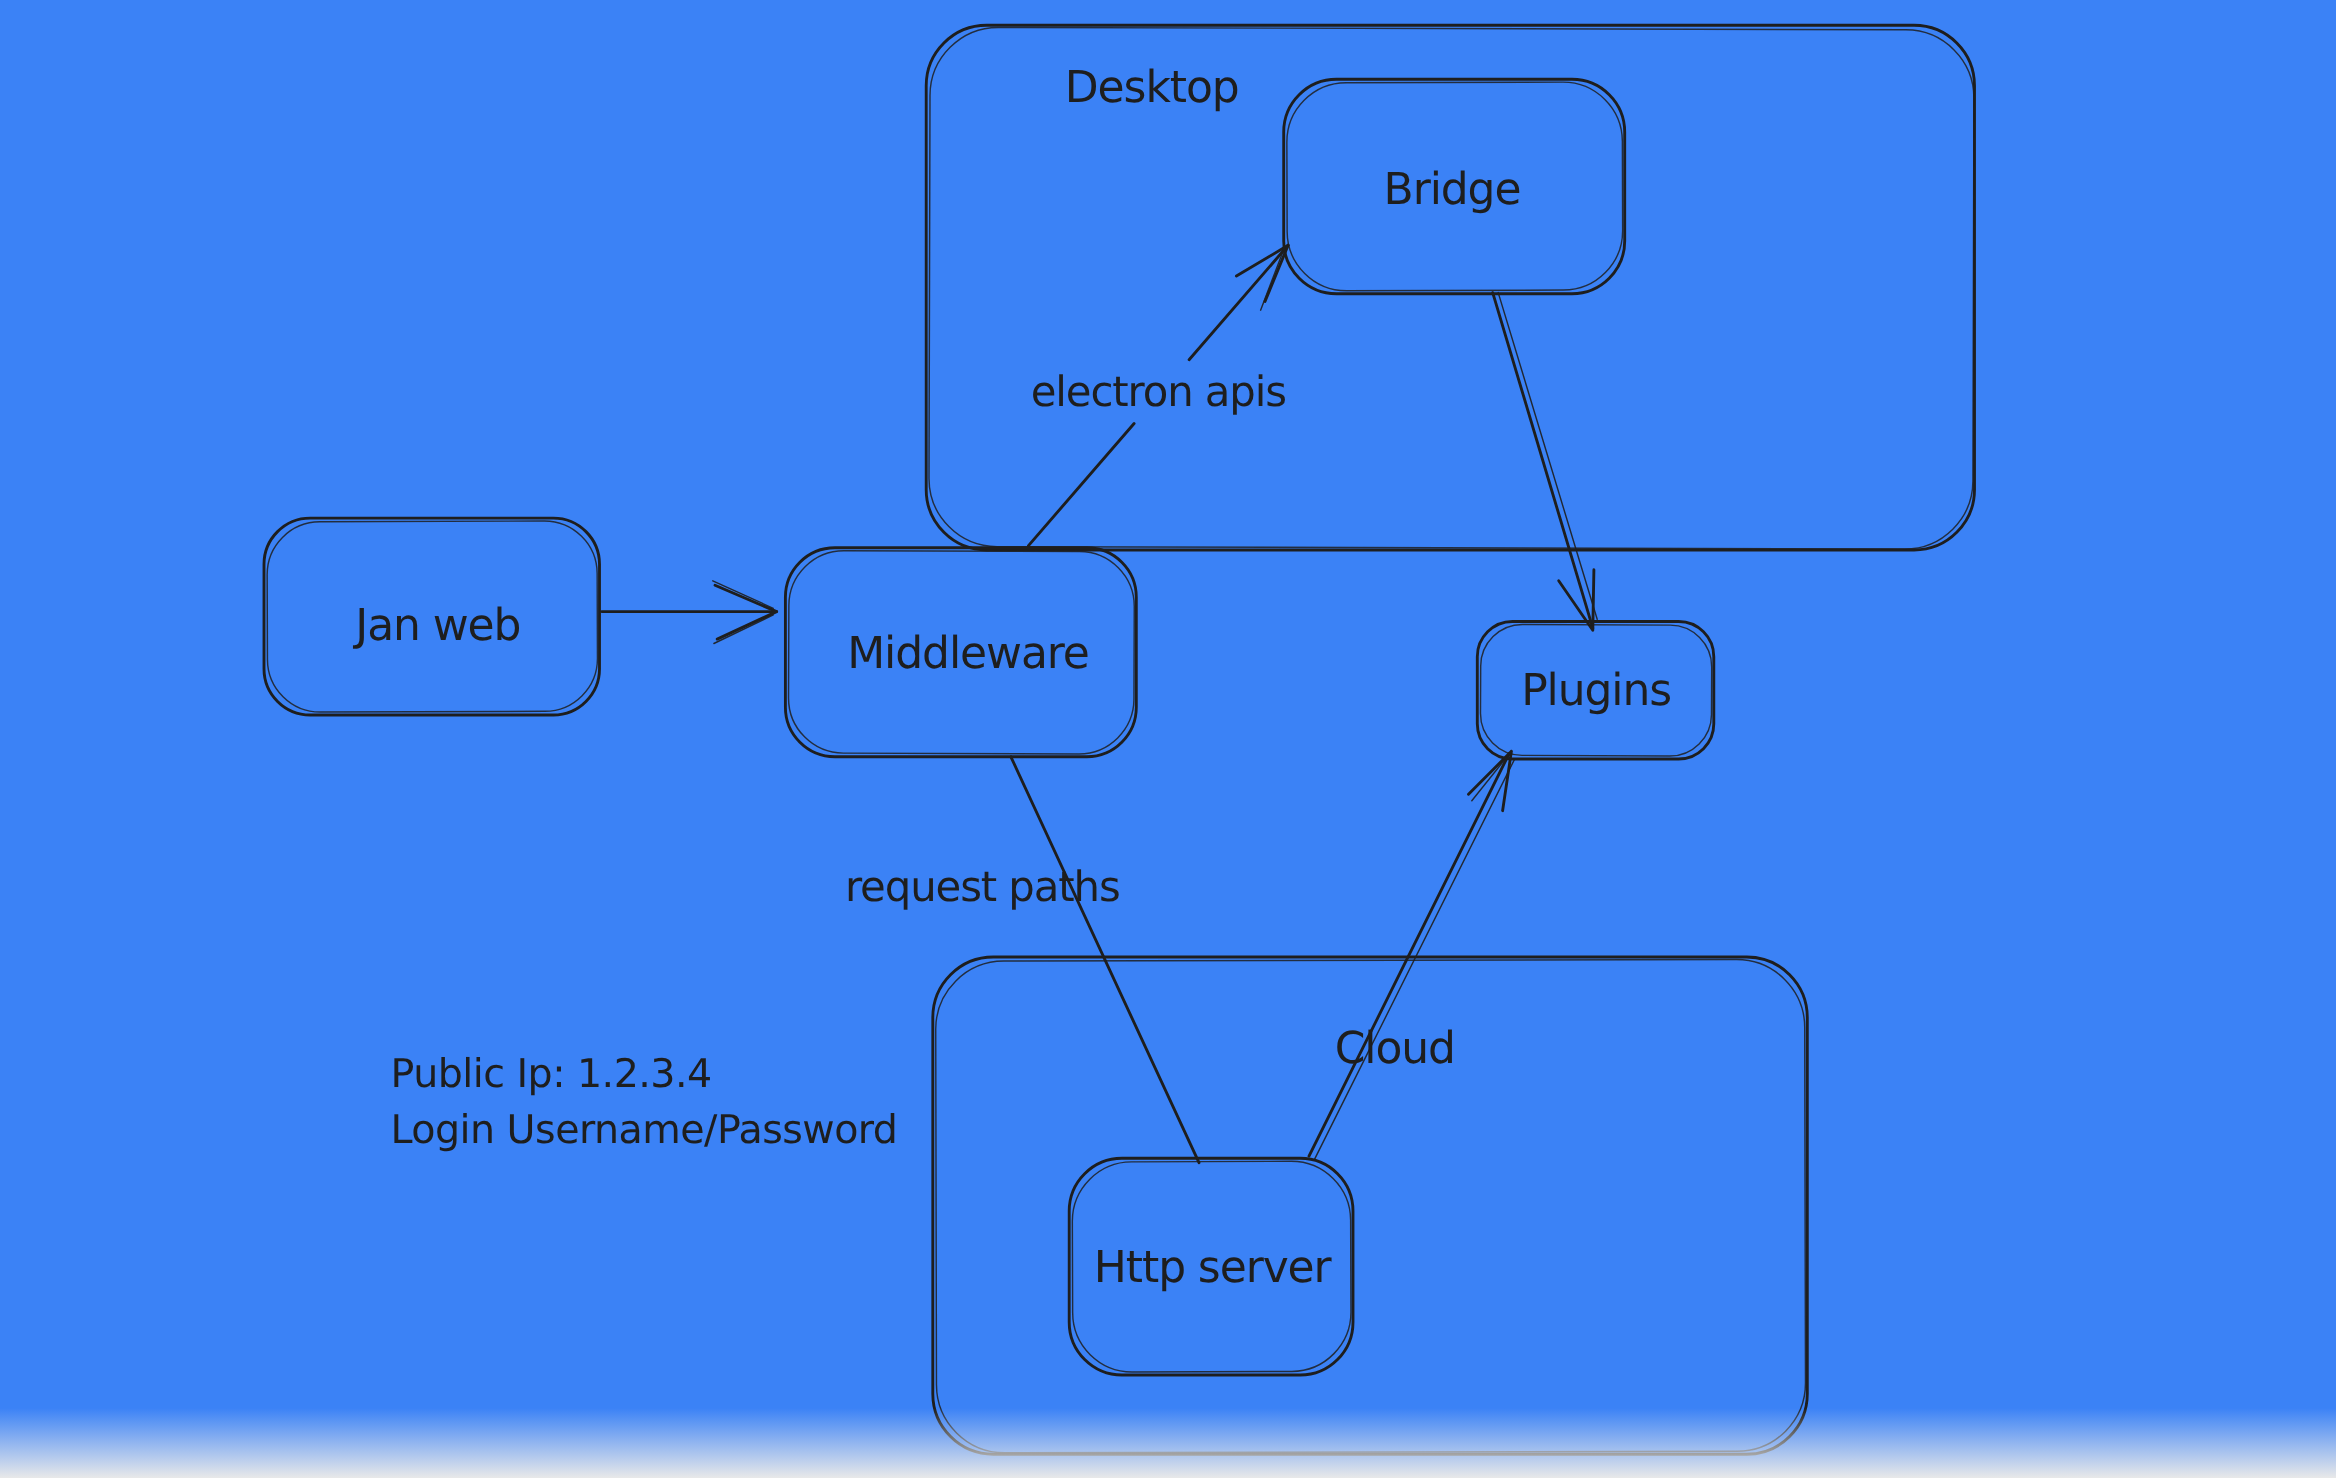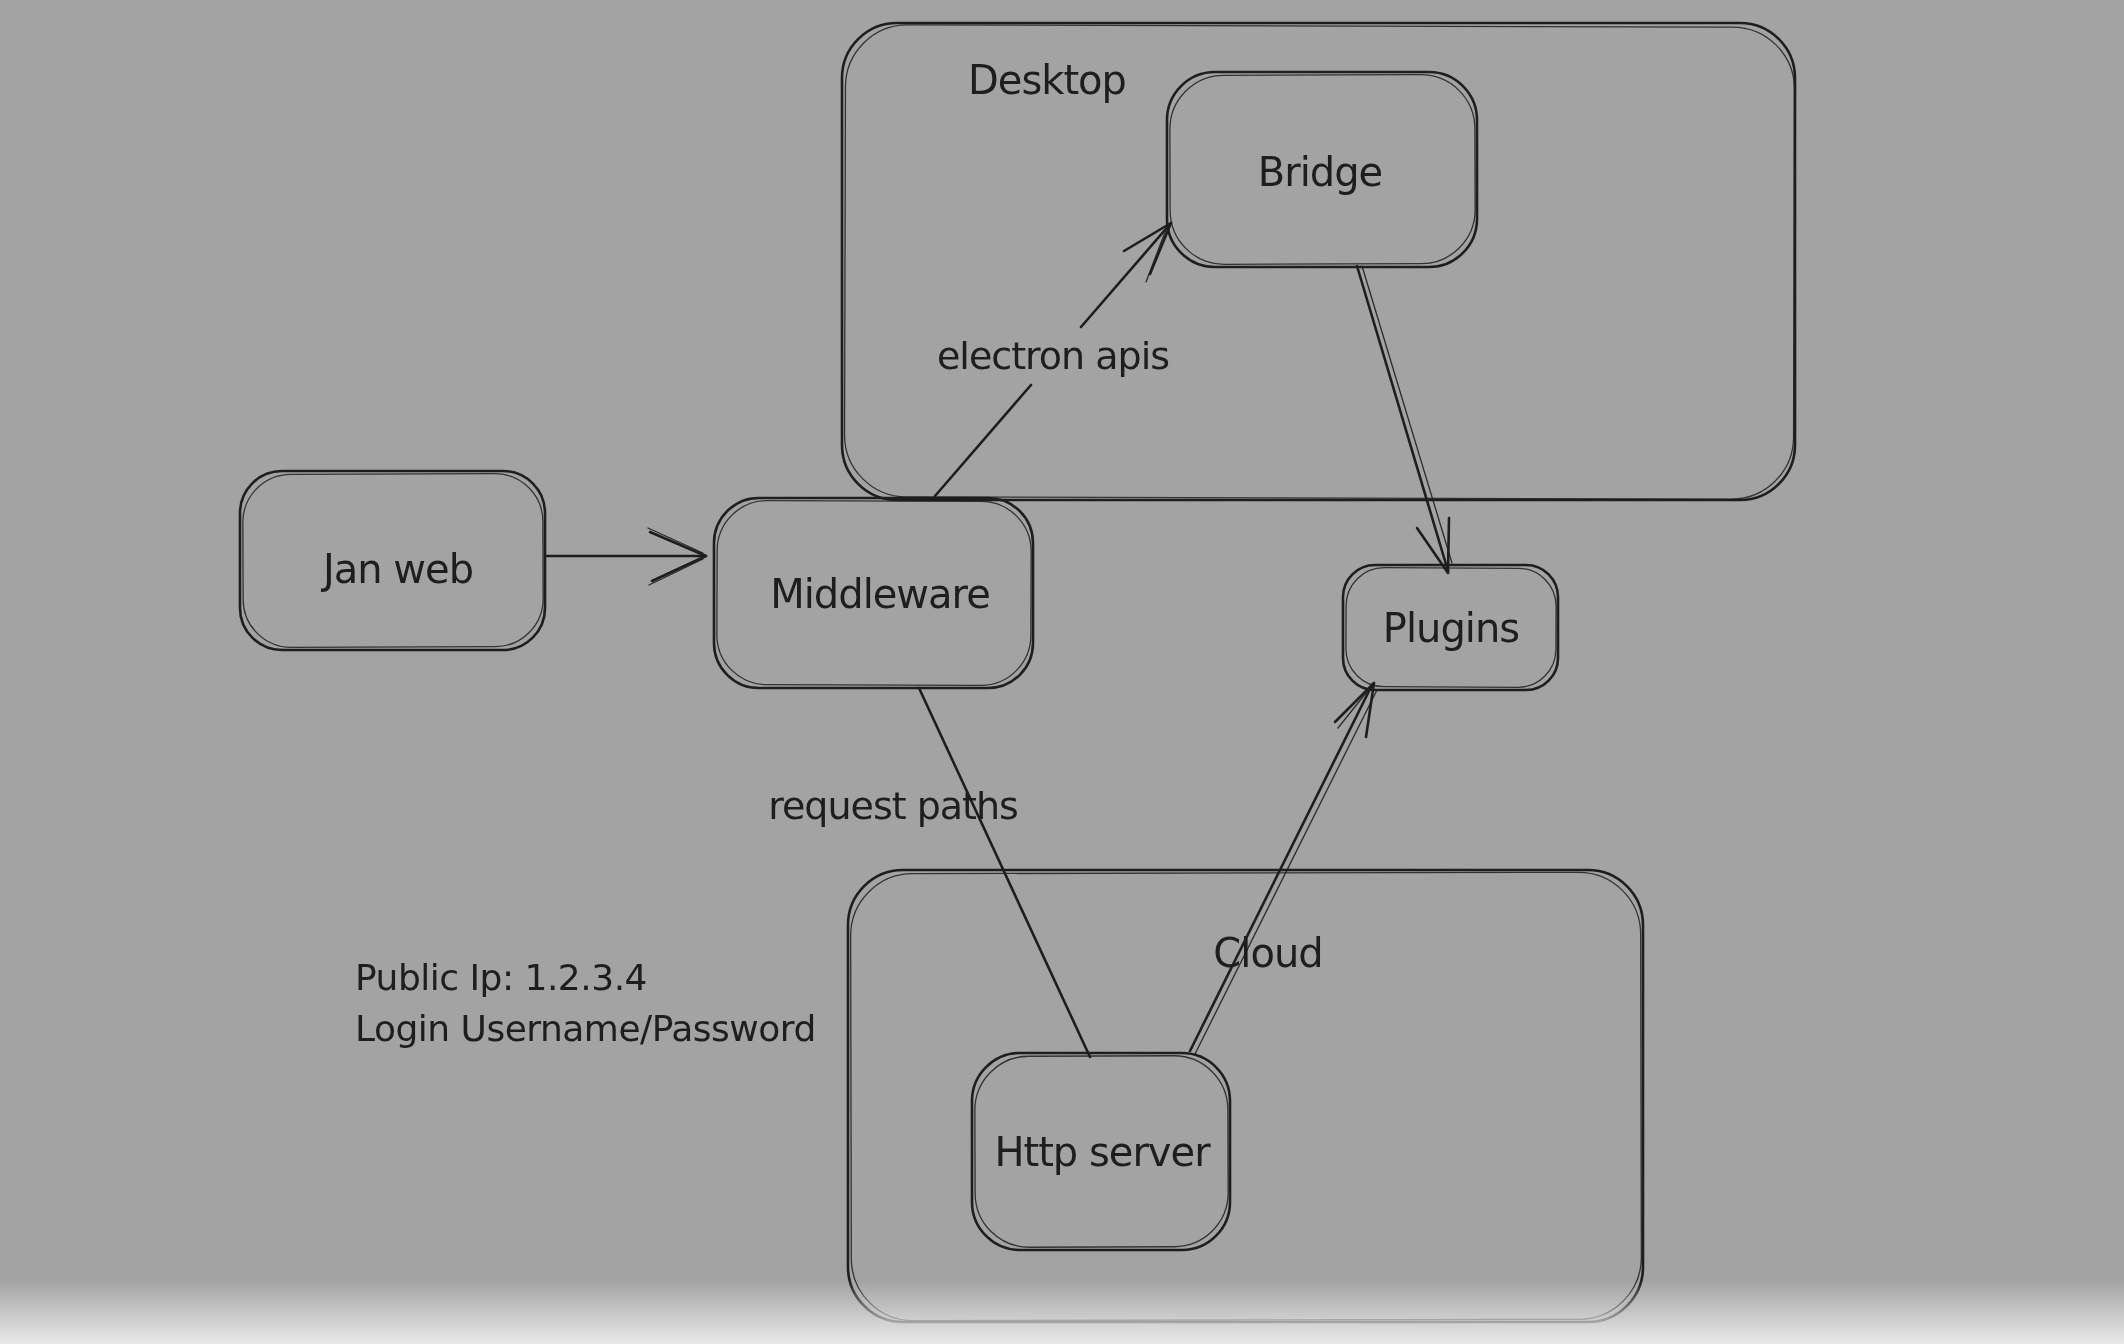--- a/index.html
+++ b/index.html
@@ -4,21 +4,21 @@
 <style>
   html, body { margin: 0; padding: 0; }
   body {
     width: 2124px; height: 1344px;
     background: #ffffff;
     font-family: "DejaVu Sans", sans-serif;
   }
   .stage {
     position: relative;
     width: 2124px; height: 1344px;
-    background: #a3a3a3;
+    background: #3b82f6;
     overflow: hidden;
   }
   .stage svg { position: absolute; left: 0; top: 0; }
   .shape  { fill: none; stroke: #1e1e1e; stroke-width: 2.6; }
   .shape-echo { fill: none; stroke: #1e1e1e; stroke-width: 1.3; opacity: .85; }
   .edge   { fill: none; stroke: #1e1e1e; stroke-width: 2.6; stroke-linecap: round; }
   .edge-echo { fill: none; stroke: #1e1e1e; stroke-width: 1.3; stroke-linecap: round; opacity: .9; }
   .node-label {
     fill: #1e1e1e; font-size: 40px; letter-spacing: -1px;
     text-anchor: middle; dominant-baseline: central;

